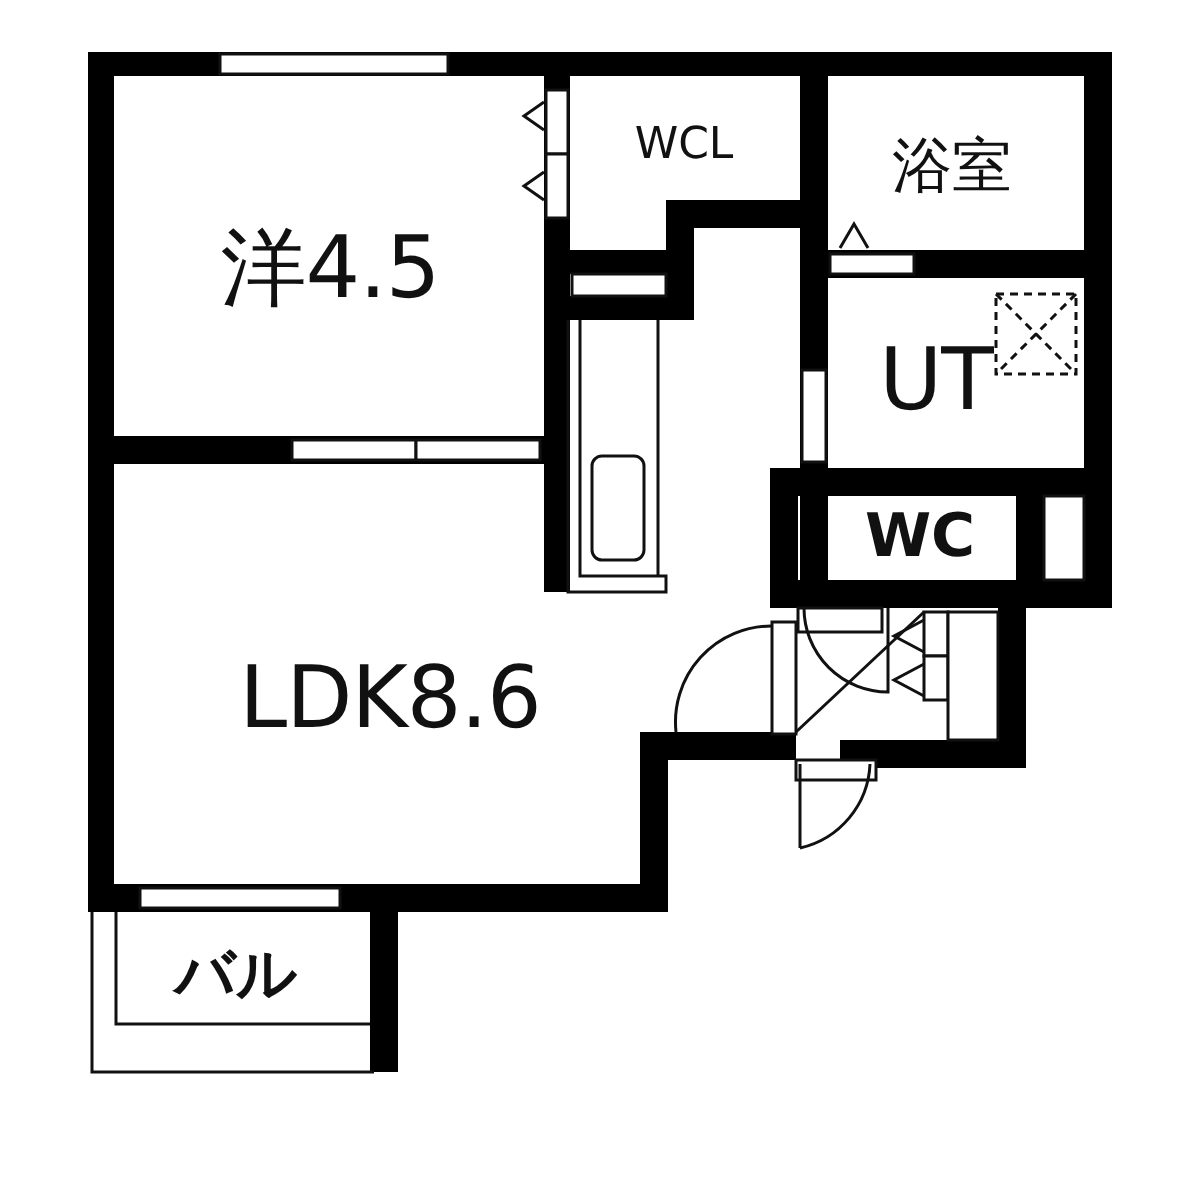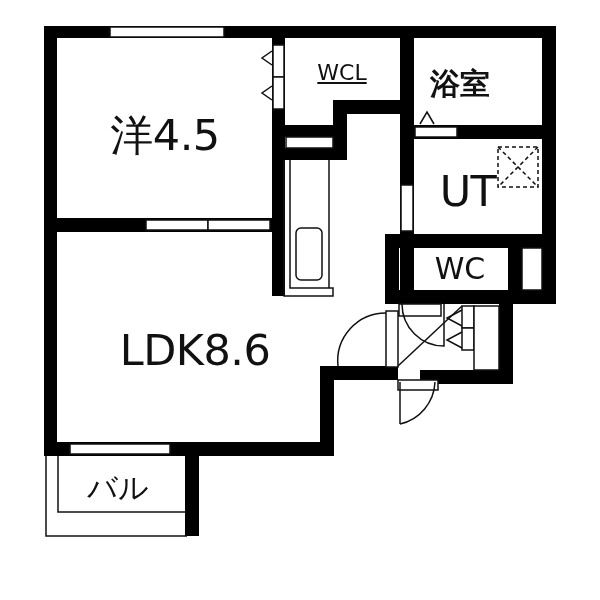--- a/index.html
+++ b/index.html
@@ -117,18 +117,18 @@
 
     <path d="M402 304 A42 42 0 0 0 444 346 L444 304"></path>
     <line x1="398" y1="366" x2="462" y2="306"></line>
 
     <path d="M400 424 A45 45 0 0 0 435 382"></path>
     <line x1="400" y1="382" x2="400" y2="424"></line>
   </g>
 </svg>
 
 <div class="lbl big" style="left:165px; top:135px;">洋4.5</div>
-<div class="lbl small" style="left:342px; top:73px;text-decoration:underline;">WCL</div>
-<div class="lbl mid" style="left:460px; top:84px;font-weight:bold;">浴室</div>
+<div class="lbl small" style="left:342px; top:73px;">WCL</div>
+<div class="lbl mid" style="left:476px; top:84px;">浴室</div>
 <div class="lbl big" style="left:468px; top:191px;">UT</div>
-<div class="lbl mid" style="left:460px; top:269px;">WC</div>
+<div class="lbl mid" style="left:460px; top:269px;font-weight:bold;">WC</div>
 <div class="lbl big" style="left:195px; top:350px;text-align:right;">LDK8.6</div>
-<div class="lbl mid" style="left:118px; top:488px;">バル</div>
+<div class="lbl mid" style="left:118px; top:488px;font-weight:bold;">バル</div>
 
 </body></html>

